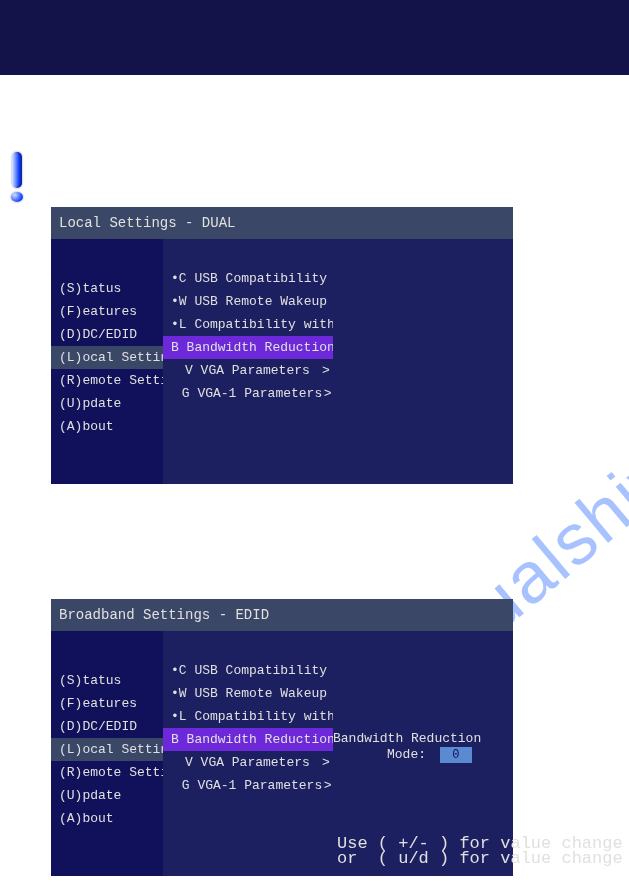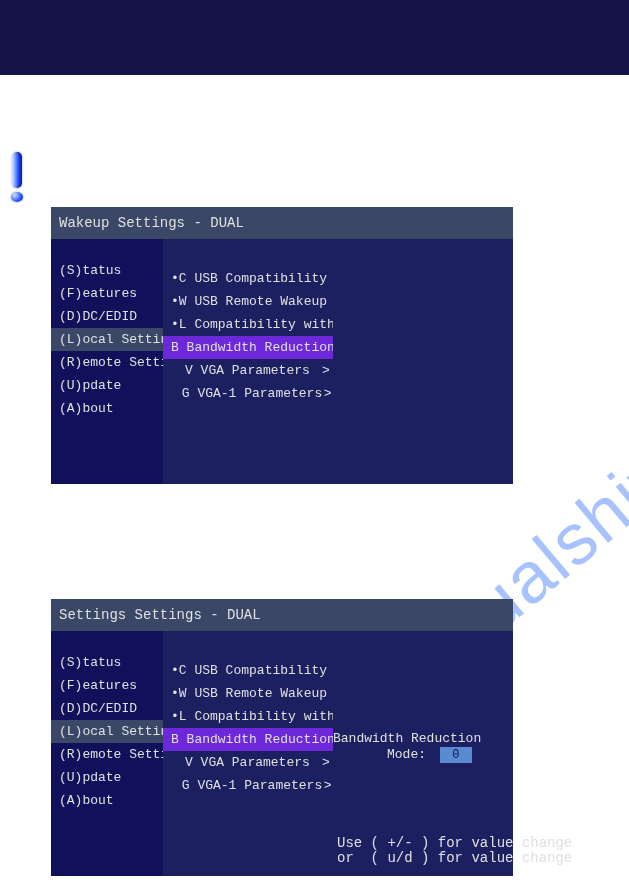--- a/index.html
+++ b/index.html
@@ -56,21 +56,21 @@
     font-size: 14px;
   }
   .panel .body {
     position: relative;
     display: flex;
     height: calc(100% - 32px);
   }
   .col-left {
     width: 112px;
     background: #10115a;
-    padding-top: 20px;
+    padding-top: 38px;
   }
   .col-mid {
     width: 170px;
     background: #1c1f60;
     padding-top: 28px;
   }
   .col-right {
     flex: 1;
     background: #1c1f60;
     position: relative;
@@ -105,21 +105,21 @@
     line-height: 16px;
     text-align: center;
     background: #5a8ad0;
     color: #10115a;
     margin-left: 6px;
     font-size: 12px;
   }
   .rpanel-help {
     position: absolute;
     left: 4px; bottom: 10px;
-    font-size: 14px;
+    font-size: 17px;
     line-height: 15px;
     white-space: pre;
   }
 
   
   .wm {
     position: absolute;
     left: 300px; top: 480px;
     transform: rotate(-40deg);
     font-family: Arial, sans-serif;
@@ -137,21 +137,21 @@
 <div class="topband"></div>
 
 <div class="exclaim">
   <div class="bar"></div>
   <div class="dot"></div>
 </div>
 
 <div class="wm">manualshive.com</div>
 
 <div class="panel panel1">
-  <div class="titlebar">Wakeup Settings - DUAL</div>
+  <div class="titlebar">Local Settings - DUAL</div>
   <div class="body">
     <div class="col-left" id="p0-left">
         <div class="item">(S)tatus</div>
         <div class="item">(F)eatures</div>
         <div class="item">(D)DC/EDID</div>
         <div class="item left-sel">(L)ocal  Settings</div>
         <div class="item">(R)emote Settings</div>
         <div class="item">(U)pdate</div>
         <div class="item">(A)bout</div>
       </div>
@@ -185,21 +185,21 @@
           <span class="bullet"></span>
           <span class="lbl">G VGA-1 Parameters</span>
           <span class="arrow">&gt;</span>
         </div>
       </div>
     <div class="col-right"></div>
   </div>
 </div>
 
 <div class="panel panel2">
-  <div class="titlebar">Settings Settings - DUAL</div>
+  <div class="titlebar">Broadband Settings - EDID</div>
   <div class="body">
     <div class="col-left" id="p1-left">
         <div class="item">(S)tatus</div>
         <div class="item">(F)eatures</div>
         <div class="item">(D)DC/EDID</div>
         <div class="item left-sel">(L)ocal  Settings</div>
         <div class="item">(R)emote Settings</div>
         <div class="item">(U)pdate</div>
         <div class="item">(A)bout</div>
       </div>

